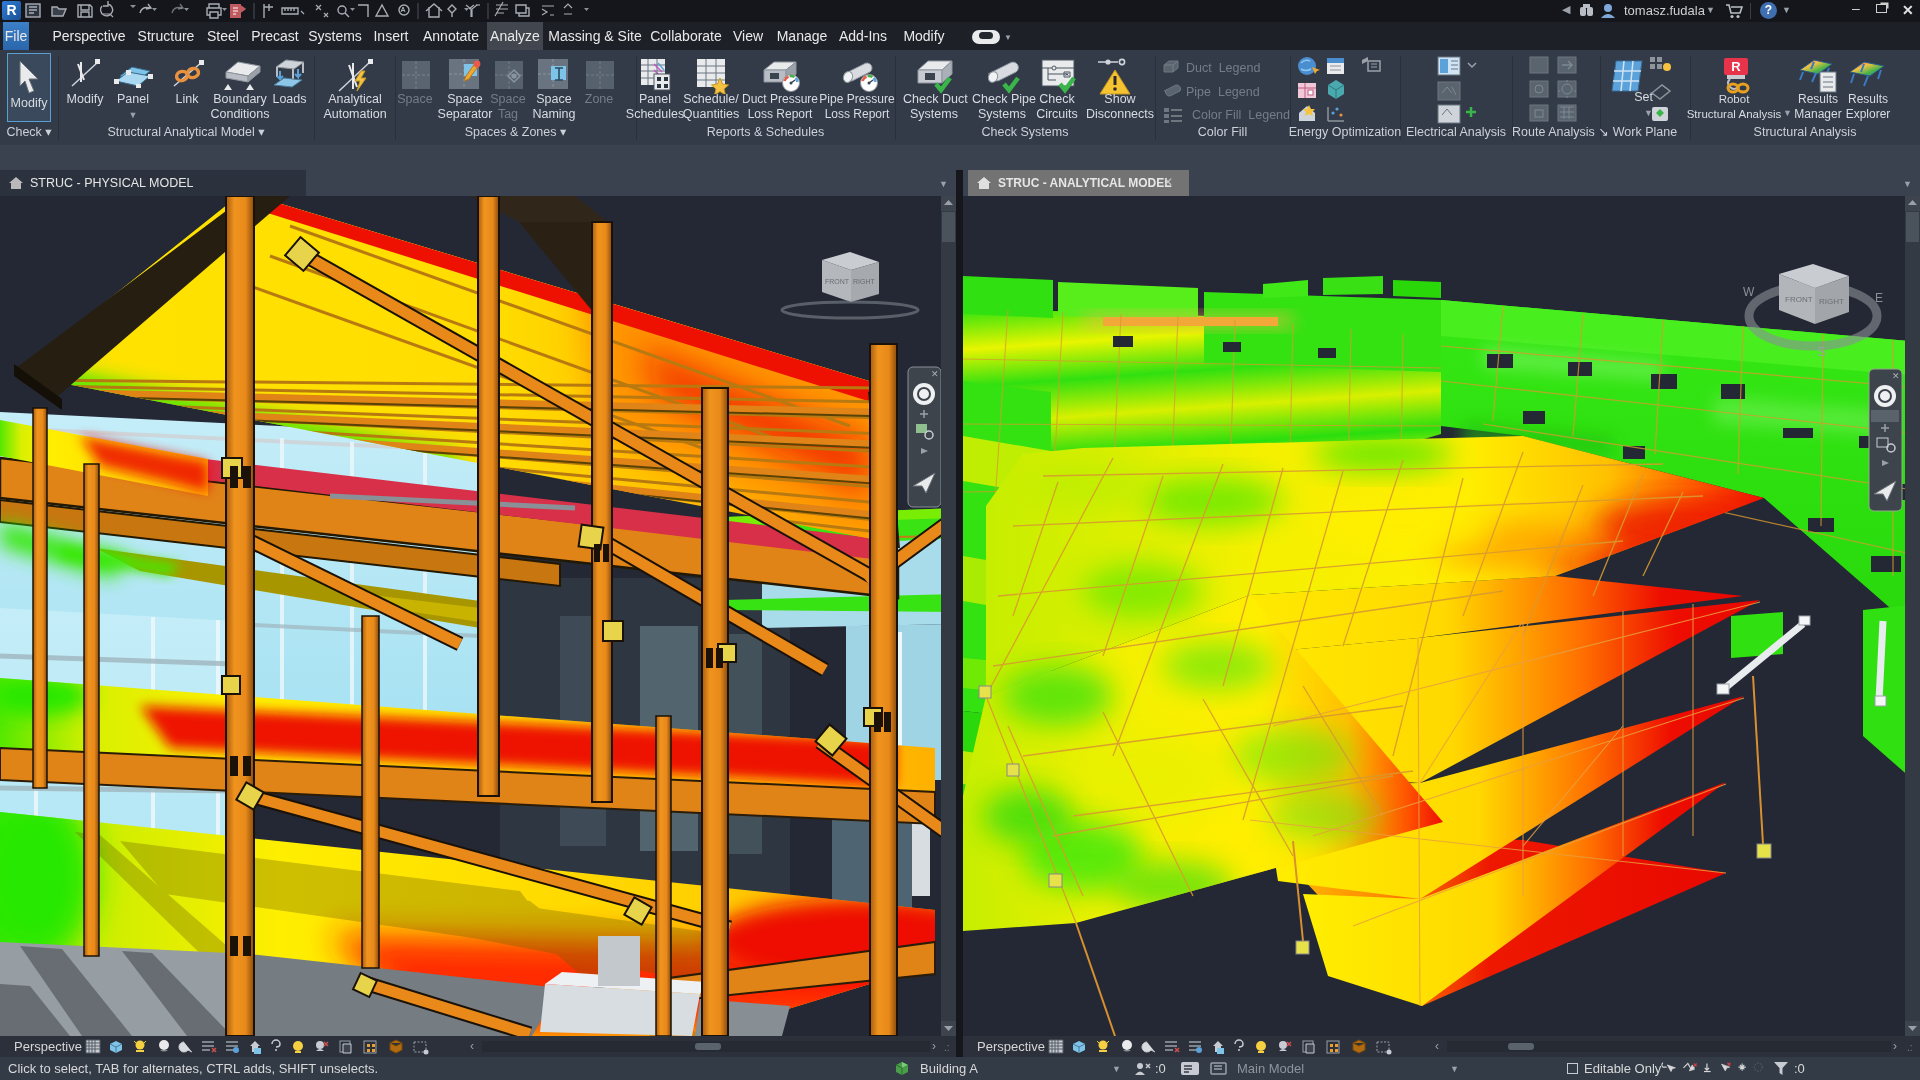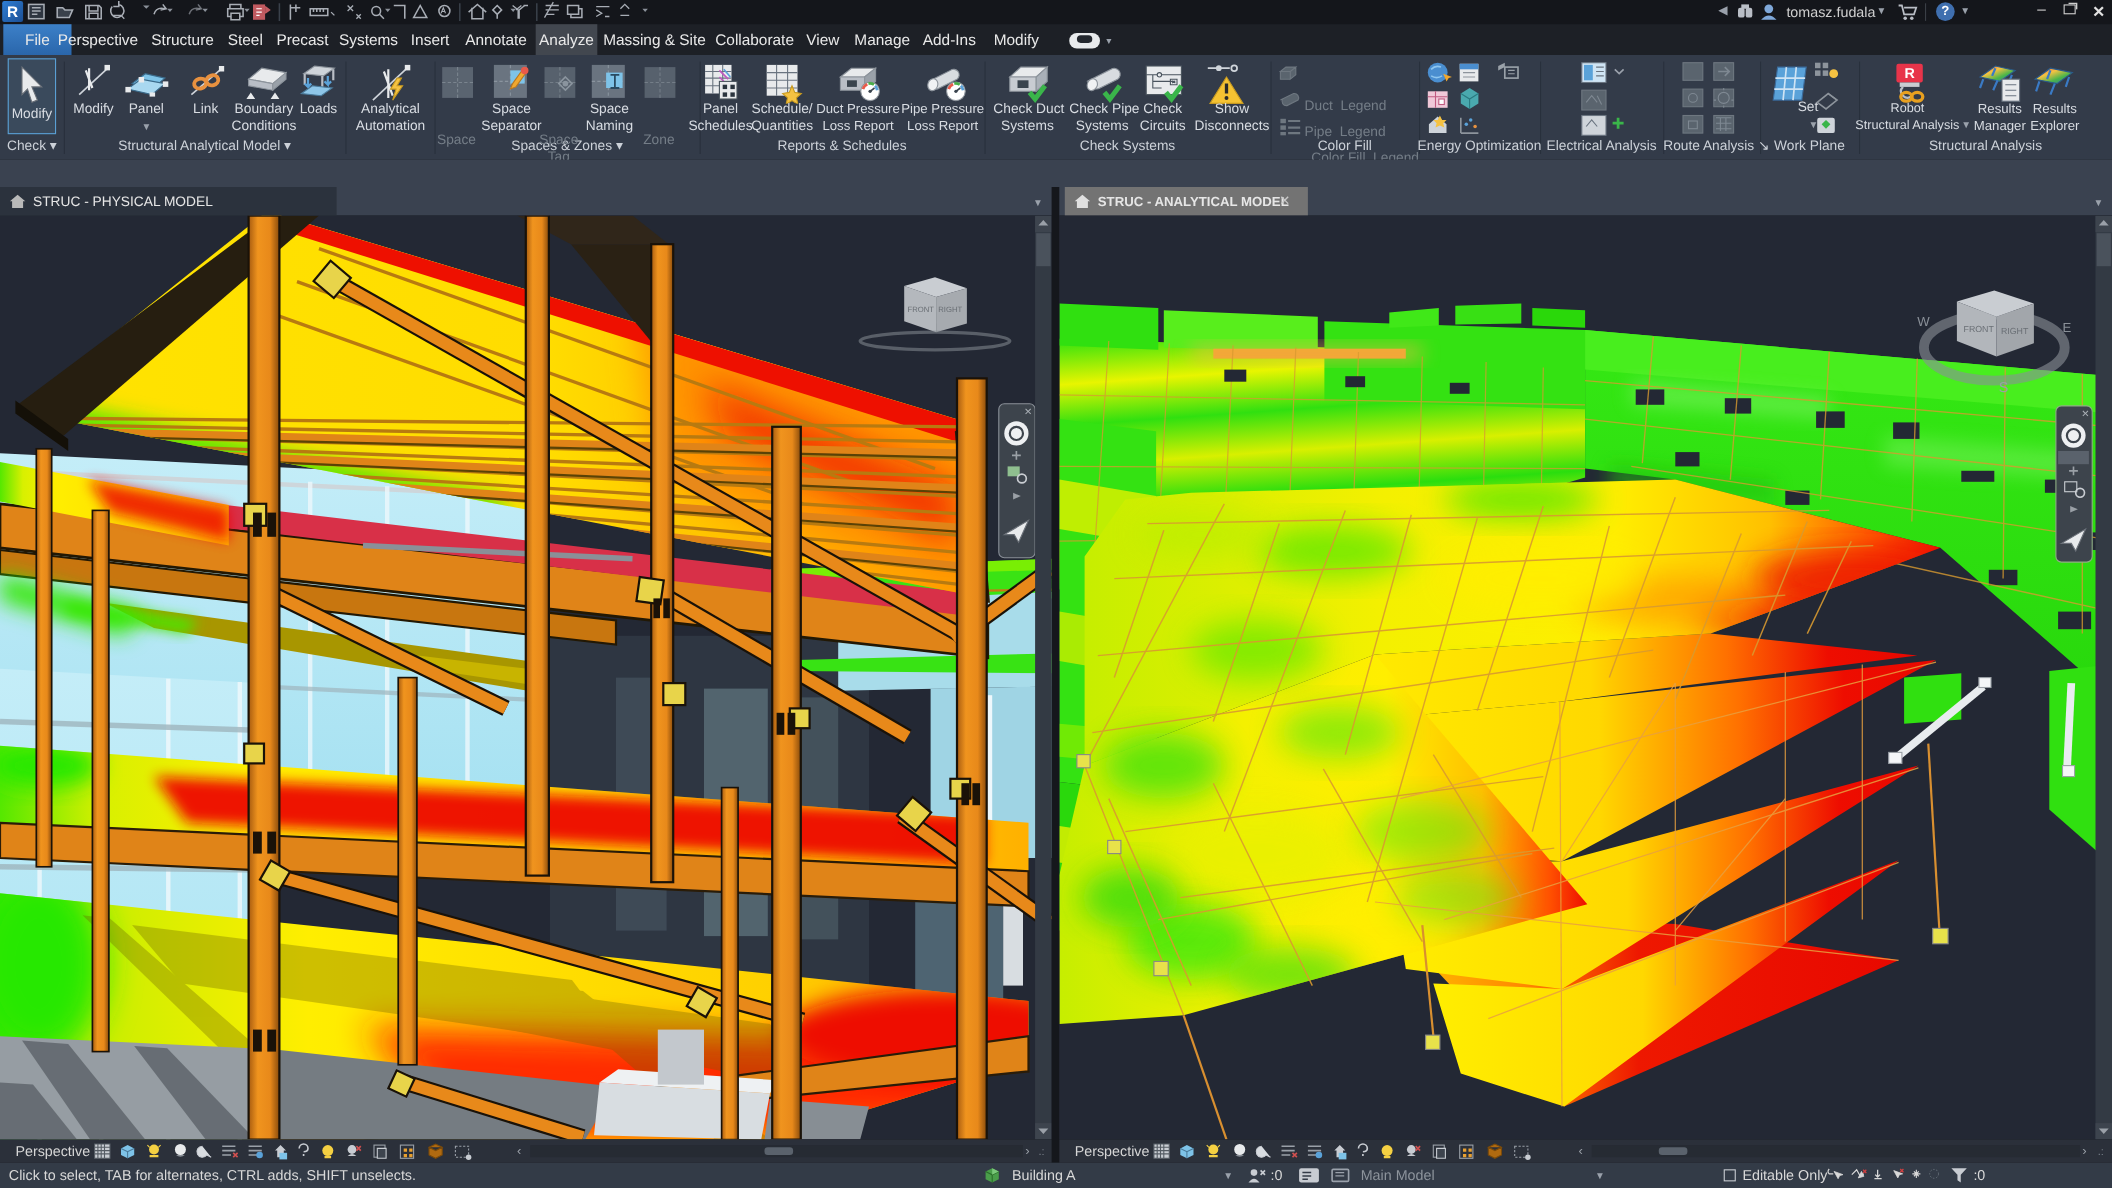--- a/index.html
+++ b/index.html
@@ -7,21 +7,21 @@
 *{box-sizing:border-box;}
 .abs{position:absolute;}
 .titlebar{position:absolute;left:0;top:0;width:1920px;height:22px;background:#14161b;color:#cfcfcf;font-size:13px;}
 .menubar{position:absolute;left:0;top:22px;width:1920px;height:28px;background:#1d2026;}
 .tab{position:absolute;top:0;height:28px;line-height:29px;color:#e9e9e9;font-size:14px;text-align:center;}
 .ribbon{position:absolute;left:0;top:50px;width:1920px;height:95px;background:#333b49;}
 .rsep{position:absolute;top:6px;width:1px;height:84px;background:#28303c;}
 .glabel{position:absolute;top:74px;height:17px;line-height:17px;color:#ccd1d8;font-size:12.5px;text-align:center;white-space:nowrap;}
 .rbtn{position:absolute;color:#d8dce2;font-size:12.5px;text-align:center;line-height:15px;white-space:nowrap;}
 .ric{position:absolute;}
-.gray{color:#747d87 !important;margin-top:28px;}
+.gray{color:#747d87 !important;}
 .emptybar{position:absolute;left:0;top:145px;width:1920px;height:25px;background:#3a4250;}
 .tabbar{position:absolute;top:170px;height:26px;background:#3a4250;}
 .vtab{position:absolute;top:0;height:26px;background:#2b323d;color:#e6e6e6;font-size:12.5px;line-height:26px;white-space:nowrap;}
 .viewport{position:absolute;top:196px;background:#262b36;overflow:hidden;}
 .viewbar{position:absolute;top:1036px;height:21px;background:#2b303a;color:#d6d6d6;font-size:13px;}
 .statusbar{position:absolute;left:0;top:1057px;width:1920px;height:23px;background:#333b47;color:#d8d8d8;font-size:13px;}
 .chev{color:#9aa1ab;font-size:9px;}
 </style>
 </head>
 <body>
@@ -86,21 +86,21 @@
   </svg>
   <div class="abs" style="left:1750px;top:3px;width:1px;height:16px;background:#3a3f46;"></div>
   <div class="abs" style="left:1760px;top:2px;width:17px;height:17px;border-radius:50%;background:#3f6faf;color:#fff;text-align:center;line-height:17px;font-weight:bold;font-size:12px;">?</div>
   <div class="abs" style="left:1782px;top:5px;color:#9aa1ab;font-size:9px;">▼</div>
   <div class="abs" style="left:1852px;top:0px;color:#cfcfcf;font-size:14px;">–</div>
   <div class="abs" style="left:1876px;top:4px;width:11px;height:9px;border:1.5px solid #cfcfcf;box-shadow:3px -3px 0 -1.5px #cfcfcf;"></div>
   <div class="abs" style="left:1902px;top:2px;color:#e2e2e2;font-size:14px;font-weight:bold;">✕</div>
 </div>
 
 <div class="menubar">
-  <div class="tab" style="left:3px;width:62px;background:linear-gradient(#3c80c8,#2a66ab);">File</div>
+  <div class="tab" style="left:3px;width:26px;background:linear-gradient(#3c80c8,#2a66ab);">File</div>
   <div class="tab" style="left:48px;width:82px;">Perspective</div>
   <div class="tab" style="left:133px;width:66px;">Structure</div>
   <div class="tab" style="left:202px;width:42px;">Steel</div>
   <div class="tab" style="left:247px;width:56px;">Precast</div>
   <div class="tab" style="left:306px;width:58px;">Systems</div>
   <div class="tab" style="left:367px;width:48px;">Insert</div>
   <div class="tab" style="left:418px;width:66px;">Annotate</div>
   <div class="tab" style="left:487px;width:56px;background:#42474f;">Analyze</div>
   <div class="tab" style="left:546px;width:98px;">Massing &amp; Site</div>
   <div class="tab" style="left:647px;width:78px;">Collaborate</div>

